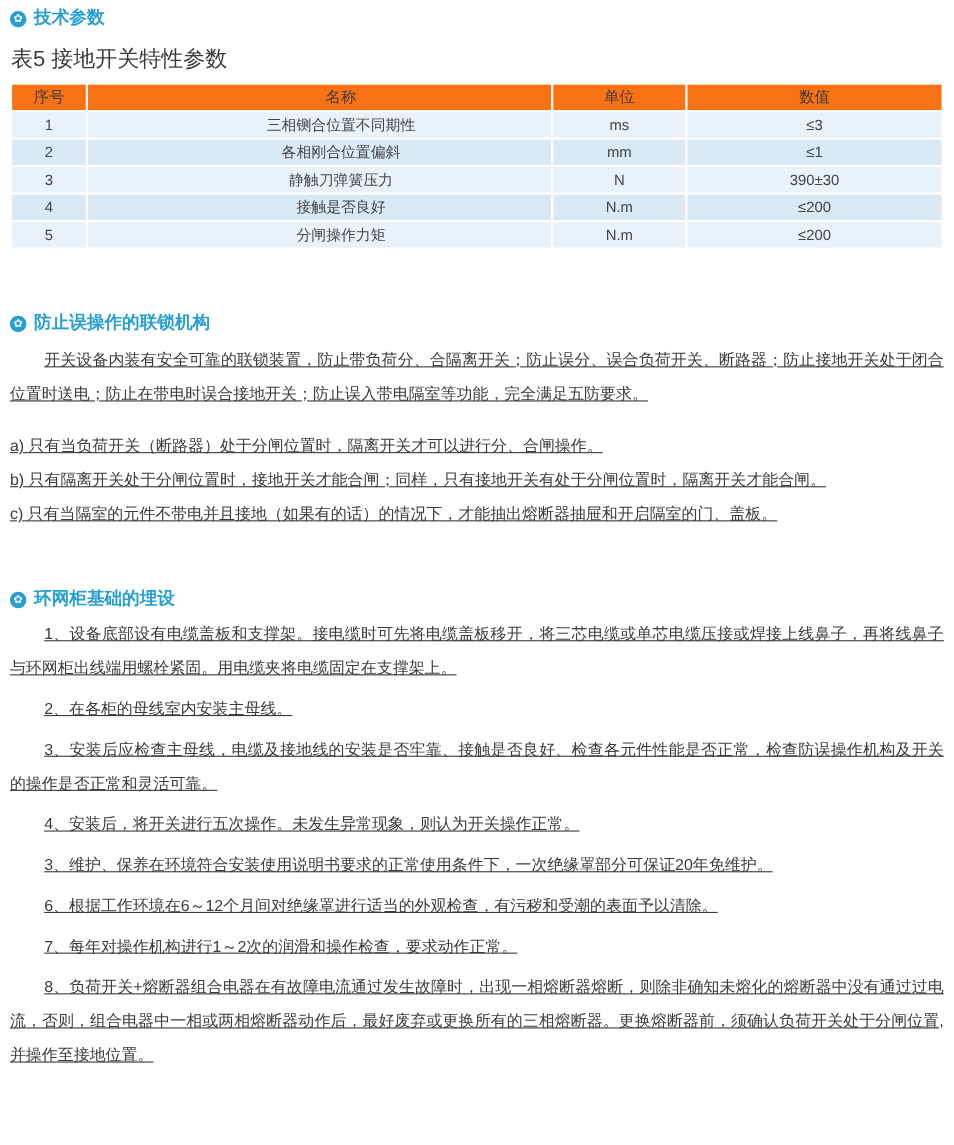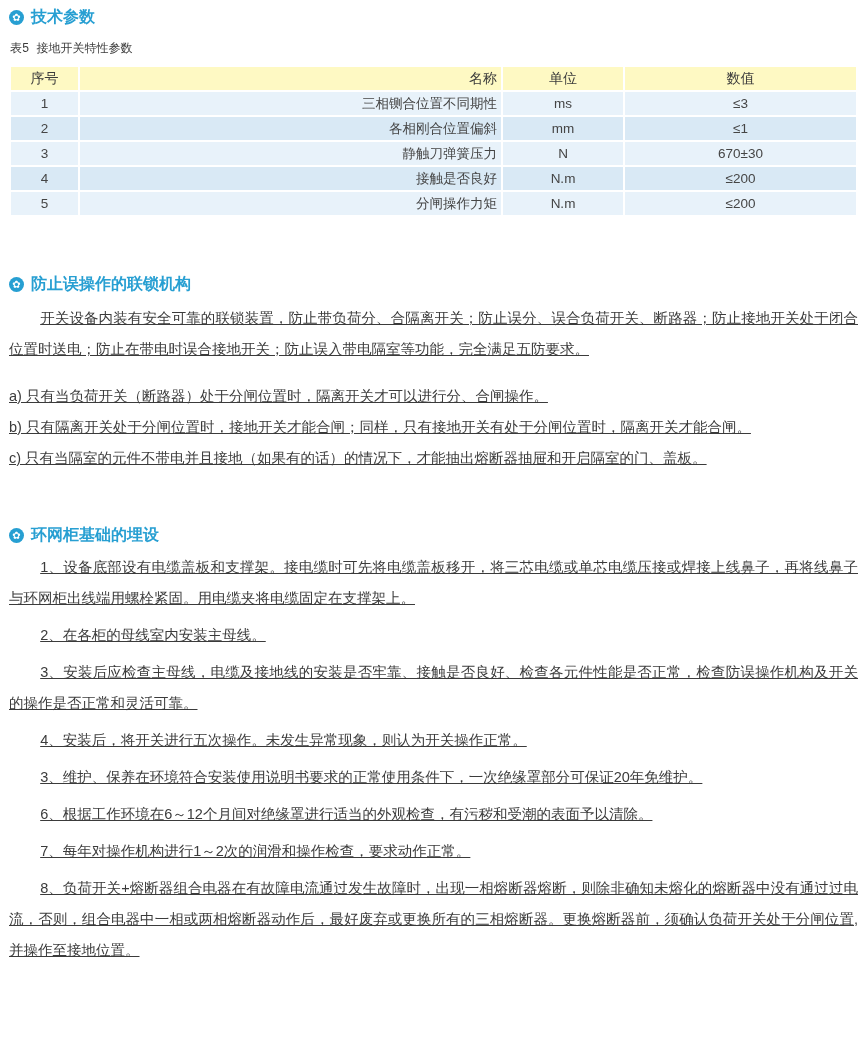--- a/index.html
+++ b/index.html
@@ -35,51 +35,50 @@
     color: #ffffff;
     font-size: 10px;
     line-height: 15px;
     text-align: center;
     font-weight: normal;
   }
   .sec2 { margin-top: 56px; }
   .sec3 { margin-top: 50px; }
 
   .caption {
-    font-size: 12px;
+    font-size: 20px;
     margin: 12px 0 8px 1px;
-    font-family: Liberation Mono, monospace;
   }
 
   table.params {
     width: 100%;
     border-collapse: separate;
     border-spacing: 2px;
     table-layout: fixed;
   }
   table.params th {
-    background: #fef9c3;
+    background: #f97316;
     font-weight: normal;
     font-size: 14px;
     text-align: center;
     padding: 3px 4px;
     line-height: 17px;
     color: #3b3b3b;
   }
   table.params td {
     font-size: 13.5px;
     text-align: center;
     padding: 3px 4px;
     line-height: 17px;
     color: #454545;
   }
   table.params tbody tr:nth-child(odd) td { background: #e8f2fa; }
   table.params tbody tr:nth-child(even) td { background: #d9e9f5; }
   table.params th.col-name, table.params td.col-name {
-    text-align: right;
+    text-align: center;
     padding-left: 43px;
   }
 
   p.body {
     font-size: 14.5px;
     line-height: 31px;
     text-align: justify;
     margin: 8px 0 0 0;
     text-decoration: underline;
   }
@@ -124,21 +123,21 @@
         <tr>
           <td>2</td>
           <td class="col-name">各相刚合位置偏斜</td>
           <td>mm</td>
           <td>≤1</td>
         </tr>
         <tr>
           <td>3</td>
           <td class="col-name">静触刀弹簧压力</td>
           <td>N</td>
-          <td>670±30</td>
+          <td>390±30</td>
         </tr>
         <tr>
           <td>4</td>
           <td class="col-name">接触是否良好</td>
           <td>N.m</td>
           <td>≤200</td>
         </tr>
         <tr>
           <td>5</td>
           <td class="col-name">分闸操作力矩</td>

